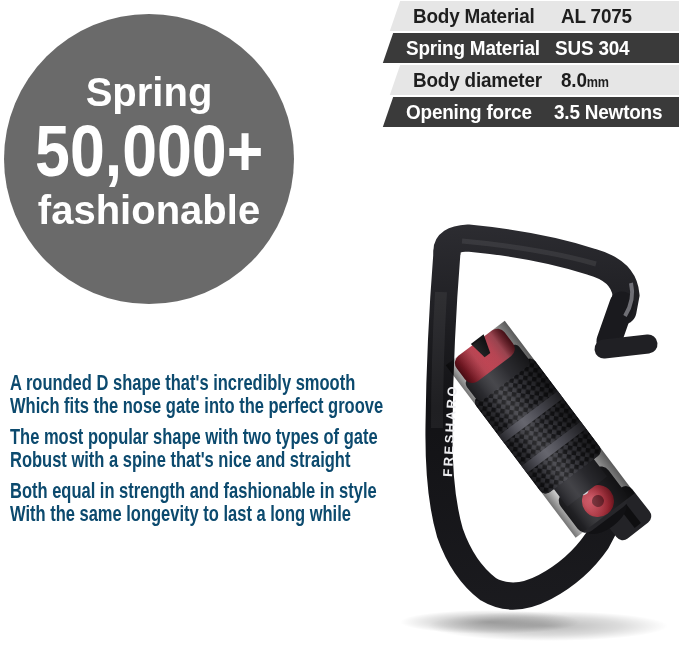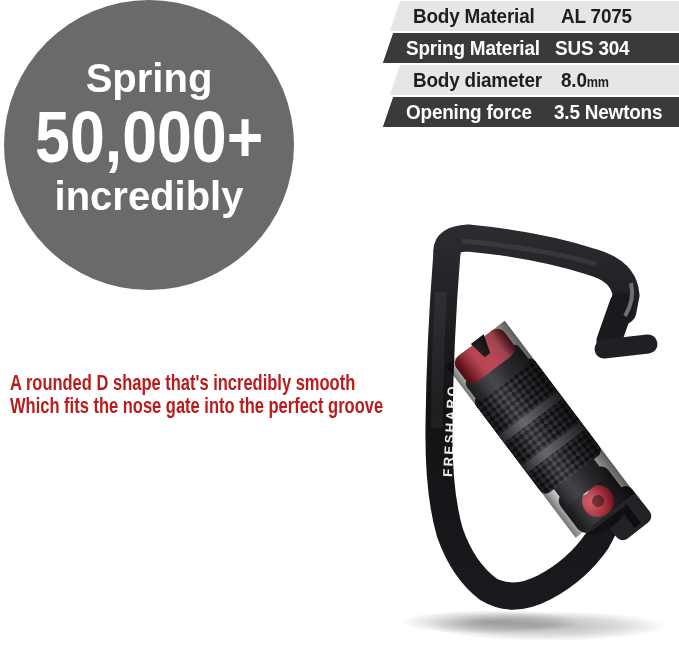--- a/index.html
+++ b/index.html
@@ -3,21 +3,21 @@
 <meta charset="utf-8">
 <style>
   html,body{margin:0;padding:0;background:#ffffff;}
   #canvas{
     position:relative;width:679px;height:647px;overflow:hidden;background:#fff;
     font-family:"Liberation Sans","DejaVu Sans",sans-serif;
   }
 
   
   .badge{
-    position:absolute;left:4px;top:0;width:290px;height:290px;border-radius:50%;
+    position:absolute;left:4px;top:14px;width:290px;height:290px;border-radius:50%;
     background:var(--badge-bg,#6a6a6a);
     display:flex;flex-direction:column;align-items:center;justify-content:center;
     color:#fff;font-weight:bold;text-align:center;padding-bottom:0;
   }
   .badge-inner{display:flex;flex-direction:column;align-items:center;margin-top:-16px;}
   .badge .bl{font-size:40px;line-height:46px;white-space:nowrap;}
   .badge .bl-big{font-size:72px;line-height:72px;white-space:nowrap;
     display:inline-block;transform:scaleX(.87);transform-origin:center;}
 
   
@@ -33,40 +33,40 @@
   .spec-label,.spec-value{
     font-size:21px;font-weight:bold;letter-spacing:-.2px;
     display:inline-block;transform:scaleX(.9);transform-origin:left center;
   }
   .spec-label{flex:0 0 148px;}
   .spec-row.light .spec-inner{color:#1e1e1e;}
   .spec-row.dark .spec-inner{color:#ffffff;}
   .spec-unit{font-size:14px;font-weight:bold;}
 
   
-  .copy{position:absolute;left:10px;top:372px;color:#b91c1c;font-weight:bold;}
+  .copy{position:absolute;left:10px;top:372px;color:#0c4a6e;font-weight:bold;}
   .stanza{margin-bottom:9px;}
   .copy-line{
     font-size:22px;line-height:22.5px;white-space:nowrap;
     display:block;transform:scaleX(.75);transform-origin:left center;
   }
 
   
   .carabiner-wrap{position:absolute;left:400px;top:205px;width:279px;height:442px;}
 </style>
 </head>
 <body>
 
 <div id="canvas">
 
   <div class="badge">
     <div class="badge-inner">
       <div class="bl">Spring</div>
       <div class="bl-big">50,000+</div>
-      <div class="bl">incredibly</div>
+      <div class="bl">fashionable</div>
     </div>
   </div>
 
   <div>
     <div class="spec-row light" style="top:1px">
       <div class="spec-inner">
         <span class="spec-label">Body Material</span>
         <span class="spec-value"><span>AL 7075</span><span class="spec-unit"></span></span>
       </div>
     </div>
@@ -87,20 +87,28 @@
         <span class="spec-label">Opening force</span>
         <span class="spec-value"><span>3.5 Newtons</span><span class="spec-unit"></span></span>
       </div>
     </div>
   </div>
 
   <div class="copy">
     <div class="stanza">
       <span class="copy-line">A rounded D shape that's incredibly smooth</span>
       <span class="copy-line">Which fits the nose gate into the perfect groove</span>
+    </div>
+    <div class="stanza">
+      <span class="copy-line">The most popular shape with two types of gate</span>
+      <span class="copy-line">Robust with a spine that's nice and straight</span>
+    </div>
+    <div class="stanza">
+      <span class="copy-line">Both equal in strength and fashionable in style</span>
+      <span class="copy-line">With the same longevity to last a long while</span>
     </div>
   </div>
 
   <div class="carabiner-wrap">
     <svg width="279" height="442" viewBox="400 205 279 442" xmlns="http://www.w3.org/2000/svg">
       <defs>
         <linearGradient id="tubeGrad" gradientUnits="userSpaceOnUse" x1="500" y1="210" x2="520" y2="640">
           <stop offset="0" stop-color="#2e2e33"></stop>
           <stop offset="0.45" stop-color="#121215"></stop>
           <stop offset="1" stop-color="#1c1c20"></stop>

